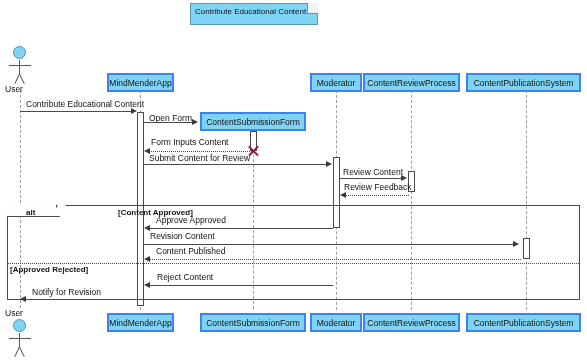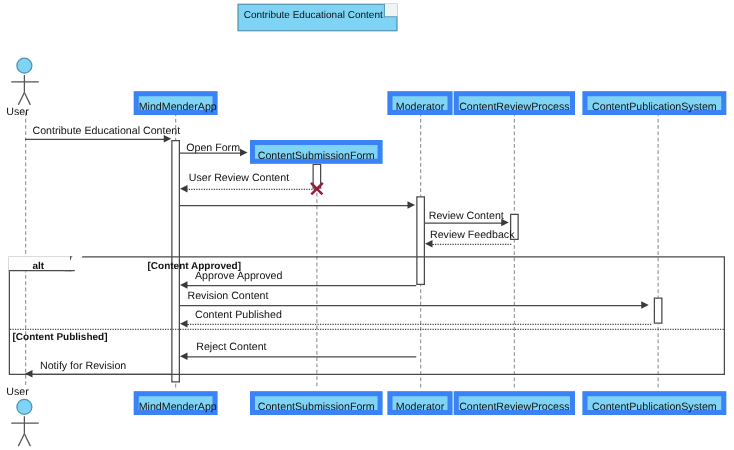--- a/index.html
+++ b/index.html
@@ -9,21 +9,21 @@
 
   
   .note{position:absolute;background:#7fd4f5;border:1px solid #5a9bb5;
         box-sizing:border-box;font-size:8px;line-height:10px;padding:3px 4px;
         color:#111;}
   .note .fold{position:absolute;right:-1px;top:-1px;width:11px;height:11px;
         background:#eef3f6;border-left:1px solid #5a9bb5;border-bottom:1px solid #5a9bb5;
         box-sizing:border-box;}
 
   
-  .pbox{position:absolute;background:#7fd4f5;border:4px solid #3b82f6;
+  .pbox{position:absolute;background:#7fd4f5;border:2px solid #3b82f6;
         box-sizing:border-box;height:19px;line-height:17px;text-align:center;
         font-size:8.5px;color:#111;white-space:nowrap;}
 
   
   .actor{position:absolute;width:40px;}
   .actor .head{position:absolute;left:13px;width:13px;height:13px;border-radius:50%;
         background:#7fd4f5;border:1px solid #4f93ad;box-sizing:border-box;}
   .actor .body{position:absolute;left:19px;width:1px;background:#555;}
   .actor .arms{position:absolute;height:1px;background:#555;}
   .actor .leg{position:absolute;width:1px;background:#555;transform-origin:top center;}
@@ -137,39 +137,40 @@
   <div class="act" style="left:250px;top:131px;width:7px;height:20px;"></div>
   <div class="act" style="left:333px;top:157px;width:7px;height:71px;"></div>
   <div class="act" style="left:408px;top:171px;width:7px;height:21px;"></div>
   <div class="act" style="left:523px;top:238px;width:7px;height:21px;"></div>
 
   <div class="frame" style="left:7px;top:205px;width:573px;height:95px;"></div>
   <div class="frame-tab" style="left:7px;top:205px;width:50px;"></div>
   <div class="frame-kw" style="left:16px;top:208px;">alt</div>
   <div class="frame-guard" style="left:74px;top:208px;padding-left:44px;">[Content Approved]</div>
   <div class="divider" style="left:8px;top:263px;width:571px;"></div>
-  <div class="frame-guard" style="left:10px;top:265px;">[Content Published]</div>
+  <div class="frame-guard" style="left:10px;top:265px;">[Approved Rejected]</div>
 
   <div class="mlbl" style="left:26px;top:99px;">Contribute Educational Content</div>
   <div class="msg" style="left:20px;top:111px;width:112px;"></div>
   <div class="ah r" style="left:131px;top:107.5px;"></div>
 
   <div class="mlbl" style="left:149px;top:113px;">Open Form</div>
   <div class="msg" style="left:144px;top:122px;width:49px;"></div>
   <div class="ah r" style="left:192px;top:118.5px;"></div>
 
-  <div class="mlbl" style="left:151px;top:137px;">User Review Content</div>
+  <div class="mlbl" style="left:151px;top:137px;">Form Inputs Content</div>
   <div class="msg dash" style="left:149px;top:151px;width:105px;"></div>
   <div class="ah l" style="left:144px;top:147.5px;"></div>
 
   <div class="xmark" style="left:247px;top:144px;">
     <span></span>
       <span></span>
   </div>
 
+  <div class="mlbl" style="left:149px;top:153px;">Submit Content for Review</div>
   <div class="msg" style="left:144px;top:164px;width:183px;"></div>
   <div class="ah r" style="left:326px;top:160.5px;"></div>
 
   <div class="mlbl" style="left:343px;top:167px;">Review Content</div>
   <div class="msg" style="left:340px;top:178px;width:62px;"></div>
   <div class="ah r" style="left:401px;top:174.5px;"></div>
 
   <div class="mlbl" style="left:344px;top:182px;text-align:right;">Review Feedback</div>
   <div class="msg dash" style="left:345px;top:195px;width:64px;"></div>
   <div class="ah l" style="left:340px;top:191.5px;"></div>

